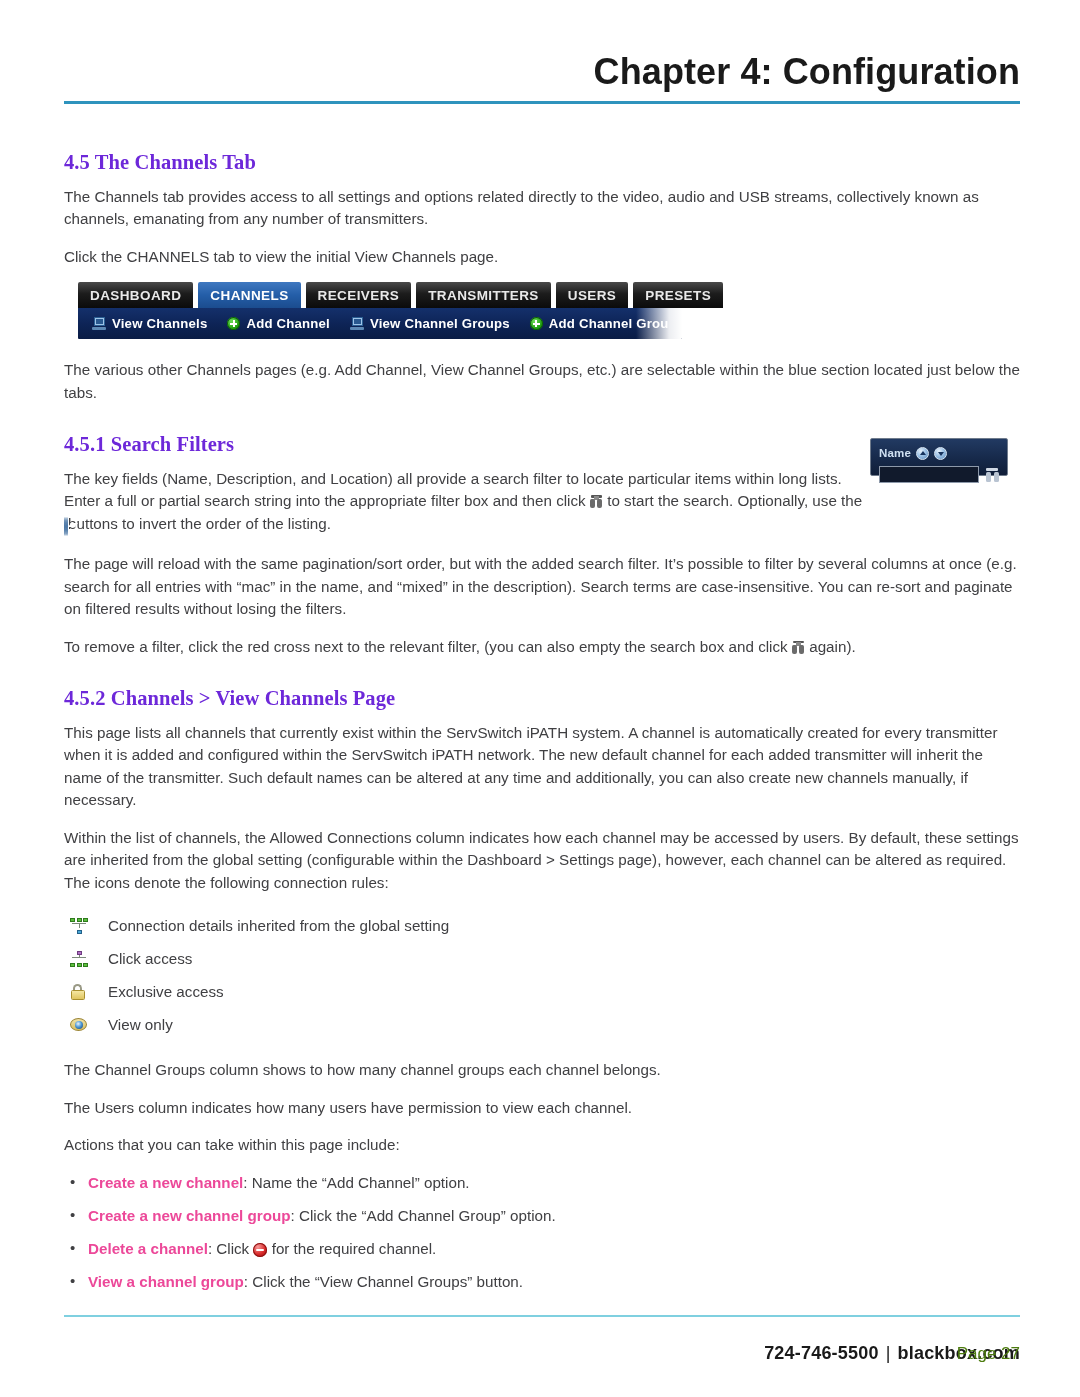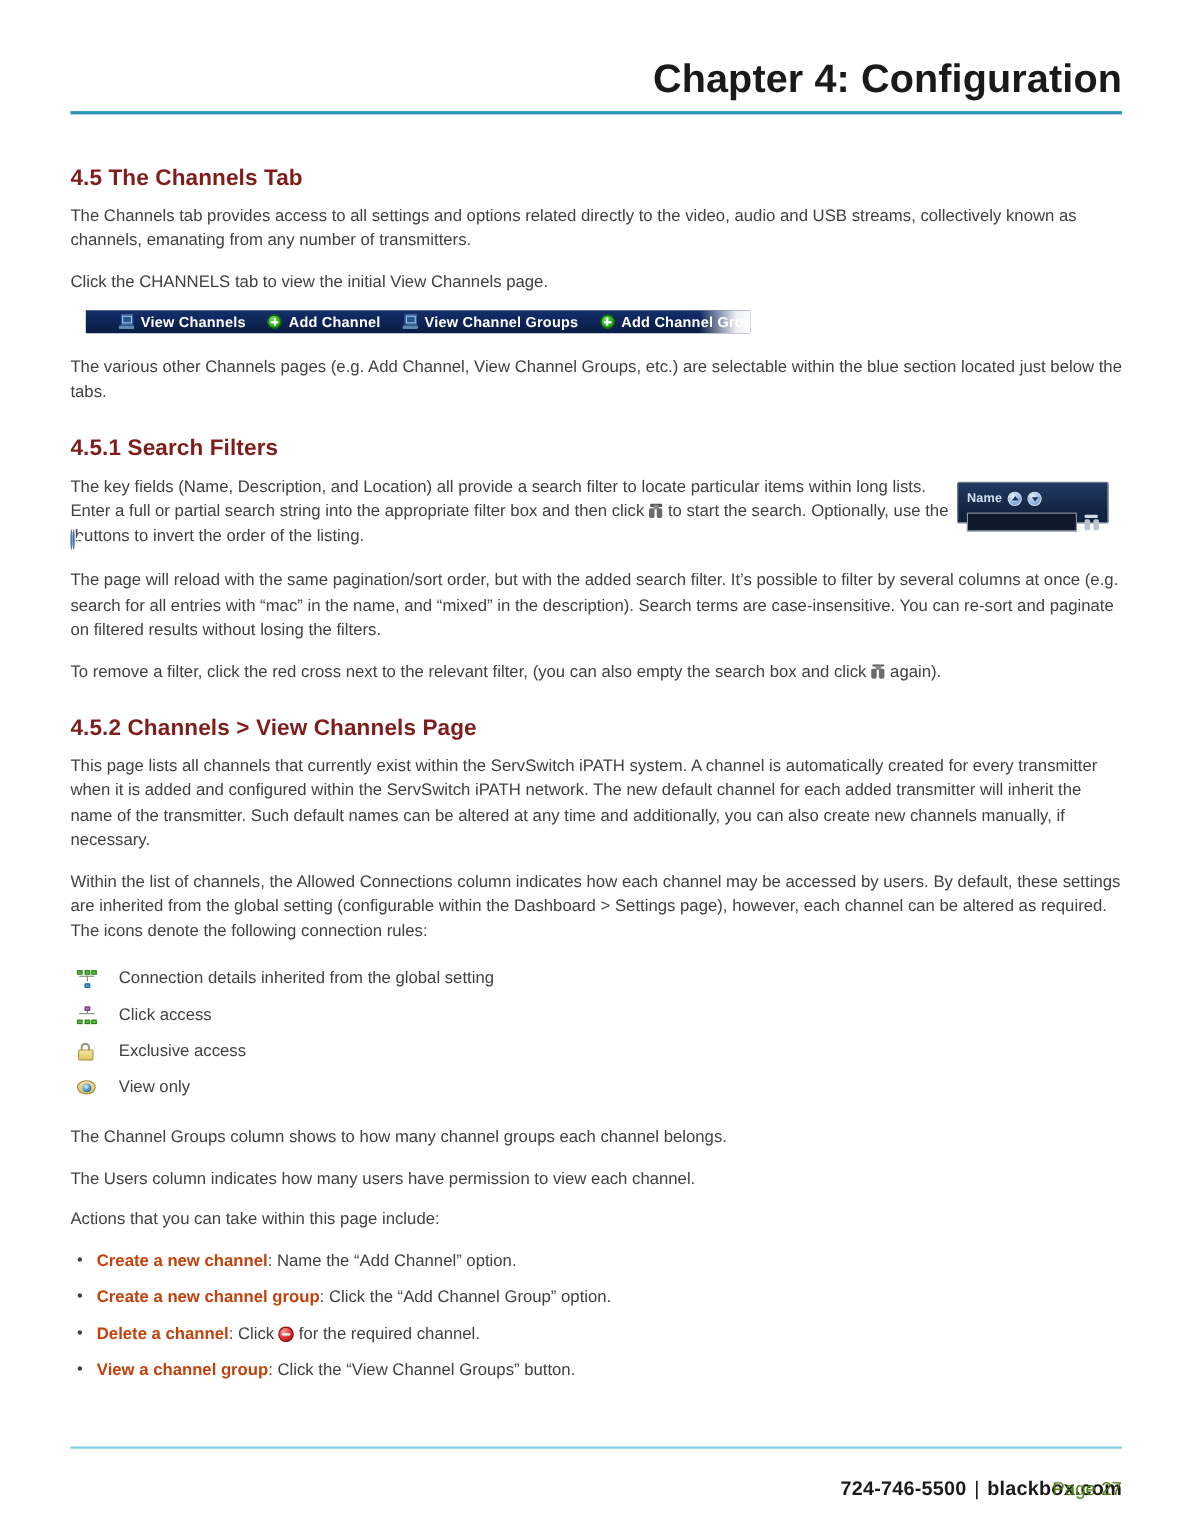--- a/index.html
+++ b/index.html
@@ -49,24 +49,25 @@
   .content {
     position: absolute;
     left: 64px;
     top: 150px;
     width: 956px;
   }
 
   h2.sec {
     font-size: 20.5px;
     font-weight: bold;
-    color: #7f1d1d;
+    color: #6d28d9;
     margin: 0 0 11px 0;
     line-height: 1.2;
     letter-spacing: 0.1px;
+    font-family: Liberation Serif, serif;
   }
   h2.sec.spaced { margin-top: 28px; }
 
   p.body {
     font-size: 15.2px;
     line-height: 1.48;
     margin: 0 0 15px 0;
     color: #404043;
     letter-spacing: 0.01px;
   }
@@ -97,25 +98,25 @@
     border-radius: 2px 2px 0 0;
     box-sizing: border-box;
     font-family: "Liberation Sans", sans-serif;
   }
   .tab.active {
     background: linear-gradient(180deg, #3f78c0 0%, #245ea8 50%, #1b4c8e 100%);
     color: #ffffff;
   }
   .subnav {
     position: relative;
-    height: 21px;
+    height: 31px;
     background: linear-gradient(180deg, #14306b 0%, #0d2355 55%, #0a1c45 100%);
     display: flex;
     align-items: center;
-    padding-left: 30px;
+    padding-left: 14px;
     gap: 20px;
     overflow: hidden;
     border-radius: 0 0 1px 1px;
   }
   .subnav::after {
     content: "";
     position: absolute;
     right: 0; top: 0; bottom: 0;
     width: 46px;
     background: linear-gradient(90deg, rgba(255,255,255,0) 0%, rgba(255,255,255,0.92) 72%, #ffffff 100%);
@@ -414,21 +415,21 @@
     margin-bottom: 11px;
   }
   ul.bullets li::before {
     content: "\2022";
     position: absolute;
     left: 6px;
     top: -1px;
     font-size: 15px;
     color: #404043;
   }
-  .lead { font-weight: bold; color: #c2410c; margin-top: 12px; }
+  .lead { font-weight: bold; color: #ec4899; margin-top: 12px; }
 
   .ico-edit {
     width: 15px; height: 14px;
     position: relative;
     vertical-align: -3px;
     display: inline-block;
   }
   .ico-edit b {
     position: absolute;
     left: 0; top: 0;
@@ -517,20 +518,28 @@
     <div class="header-rule"></div>
   </div>
 
   <div class="content">
 
     <h2 class="sec">4.5 The Channels Tab</h2>
     <p class="body">The Channels tab provides access to all settings and options related directly to the video, audio and USB streams, collectively known as channels, emanating from any number of transmitters.</p>
     <p class="body tight">Click the CHANNELS tab to view the initial View Channels page.</p>
 
     <div class="ui-shot">
+      <div class="tabrow">
+        <div class="tab">DASHBOARD</div>
+        <div class="tab active">CHANNELS</div>
+        <div class="tab">RECEIVERS</div>
+        <div class="tab">TRANSMITTERS</div>
+        <div class="tab">USERS</div>
+        <div class="tab">PRESETS</div>
+      </div>
       <div class="subnav">
         <div class="subnav-item">
           <span class="ico ico-monitor">
               <i></i>
               <b></b>
             </span>
           <span>View Channels</span>
         </div>
         <div class="subnav-item">
           <span class="ico ico-plus"></span>

